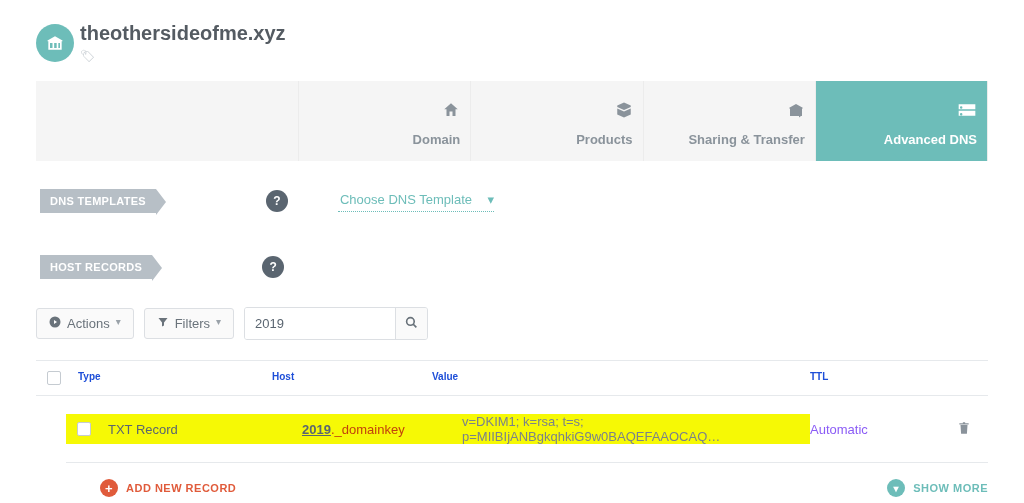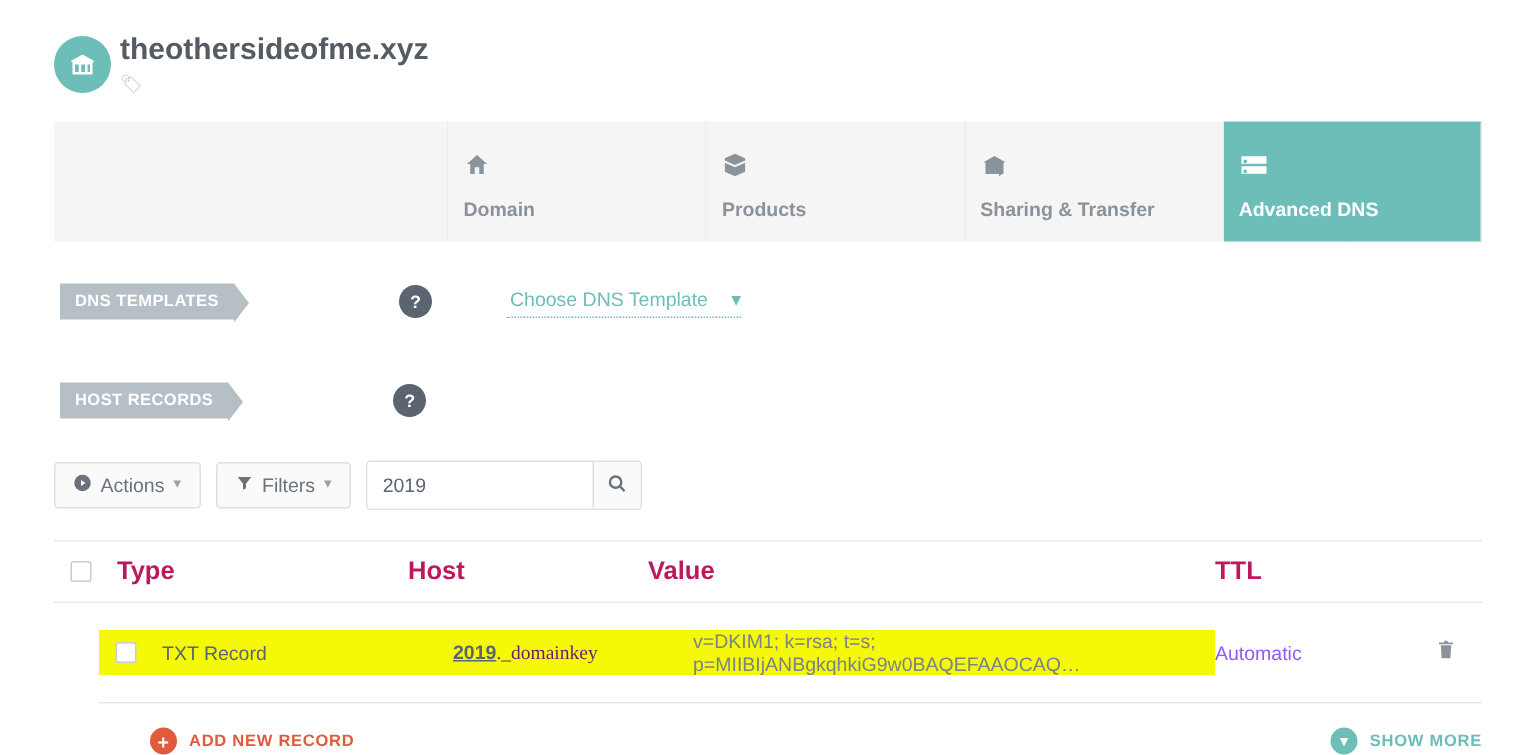--- a/index.html
+++ b/index.html
@@ -6,21 +6,21 @@
 body { font-family: -apple-system, BlinkMacSystemFont, "Segoe UI", Arial, sans-serif; background:#fff; width:1024px; color:#5a6570; font-size:13px; }
 
 .header { display:flex; align-items:center; padding:22px 36px 8px; gap:6px; }
 .logo-circle { width:38px; height:38px; border-radius:50%; background:#6dbdb9; display:flex; align-items:center; justify-content:center; }
 .logo-circle svg { fill:#fff; }
 .title-wrap { display:flex; flex-direction:column; }
 .domain-title { font-size:20px; font-weight:600; color:#545b62; }
 .tag-icon { color:#bfc6cc; font-size:12px; margin-top:4px; }
 
 .tabs { display:flex; margin: 10px 36px 0; }
-.tab { flex:1; text-align:left; padding:20px 10px 14px; background:#f5f5f5; border-right:1px solid #ececec; cursor:pointer; position:relative; }
+.tab { flex:1; text-align:right; padding:20px 10px 14px; background:#f5f5f5; border-right:1px solid #ececec; cursor:pointer; position:relative; }
 .tab.first-spacer { flex:1.6; background:#f5f5f5; border-right:1px solid #ececec; }
 .tab-icon { font-size:18px; color:#8a939b; margin-bottom:8px; display:block; }
 .tab-label { color:#8a939b; font-size:13px; font-weight:600; }
 .tab.active { background:#6dbdb9; }
 .tab.active .tab-icon, .tab.active .tab-label { color:#fff; }
 .tab.active::after { content:""; position:absolute; bottom:-8px; left:50%; margin-left:-8px; border:8px solid transparent; border-top-color:#6dbdb9; }
 
 .section-row { display:flex; align-items:center; margin:28px 40px 0; gap:20px; }
 .section-badge { background:#b7bfc6; color:#fff; font-size:11px; font-weight:600; padding:6px 10px; position:relative; letter-spacing:.3px; }
 .section-badge::after { content:""; position:absolute; right:-10px; top:0; border-top:13px solid transparent; border-bottom:13px solid transparent; border-left:10px solid #b7bfc6; }
@@ -29,33 +29,33 @@
 .template-select::after { content:"▾"; color:#6dbdb9; position:absolute; right:0; }
 
 .toolbar { display:flex; gap:10px; margin:28px 36px 0; align-items:center; }
 .btn { border:1px solid #dcdfe3; background:#fafafa; padding:7px 12px; border-radius:3px; color:#6a737b; font-size:13px; display:flex; align-items:flex-start; gap:6px; cursor:pointer; }
 .btn .caret { font-size:10px; color:#9aa2a9; }
 .search-box { display:flex; border:1px solid #dcdfe3; border-radius:3px; overflow:hidden; background:#fff; }
 .search-input { border:none; padding:8px 10px; font-size:13px; width:150px; outline:none; color:#5a6570; }
 .search-btn { background:#fafafa; border:none; border-left:1px solid #dcdfe3; width:32px; cursor:pointer; color:#6a737b; font-weight:700; }
 
 .table { margin:20px 36px 0; }
-.thead { display:flex; padding:10px 0; border-top:1px solid #e6e9ec; border-bottom:1px solid #e6e9ec; color:#be185d; font-weight:600; font-size:17px; }
+.thead { display:flex; padding:10px 0; border-top:1px solid #e6e9ec; border-bottom:1px solid #e6e9ec; color:#1d4ed8; font-weight:600; font-size:10px; }
 .col-chk { width:36px; display:flex; align-items:center; justify-content:center; }
 .col-type { width:200px; padding-left:6px; }
 .col-host { width:160px; }
 .col-value { flex:1; }
 .col-ttl { width:130px; }
 .col-act { width:48px; text-align:center; }
 .chk { width:14px; height:14px; border:1px solid #c5cbd1; border-radius:2px; display:inline-block; background:#fff; }
 
 .row { display:flex; align-items:center; padding:18px 0; border-bottom:1px solid #e6e9ec;margin-left:30px; }
 .highlight { background:#f6f905; }
 .row .col-host span { font-weight:700; color:#5a6570; text-decoration:underline; }
-.row .col-host .suffix { font-weight:400; text-decoration:none; color:#701a75;font-family:Liberation Serif, serif; }
+.row .col-host .suffix { font-weight:400; text-decoration:none; color:#c2410c; }
 .row .col-value { color:#7a828a; }
 .row .col-ttl { color:#8b5cf6; }
 .trash { color:#8a939b; cursor:pointer; font-size:15px; }
 
 .footer-row { display:flex; justify-content:space-between; align-items:center; padding:16px 36px 30px 100px; }
 .add-btn { display:flex; align-items:center; gap:8px; color:#e05b3b; font-size:11px; font-weight:700; letter-spacing:.5px; cursor:pointer; }
 .add-btn .plus { width:18px; height:18px; border-radius:50%; background:#e05b3b; color:#fff; display:flex; align-items:center; justify-content:center; font-size:13px; font-weight:700; }
 .show-more { display:flex; align-items:center; gap:8px; color:#6dbdb9; font-size:11px; font-weight:700; letter-spacing:.5px; cursor:pointer; }
 .show-more .circ { width:18px; height:18px; border-radius:50%; background:#6dbdb9; color:#fff; display:flex; align-items:center; justify-content:center; font-size:10px; }
 </style>

